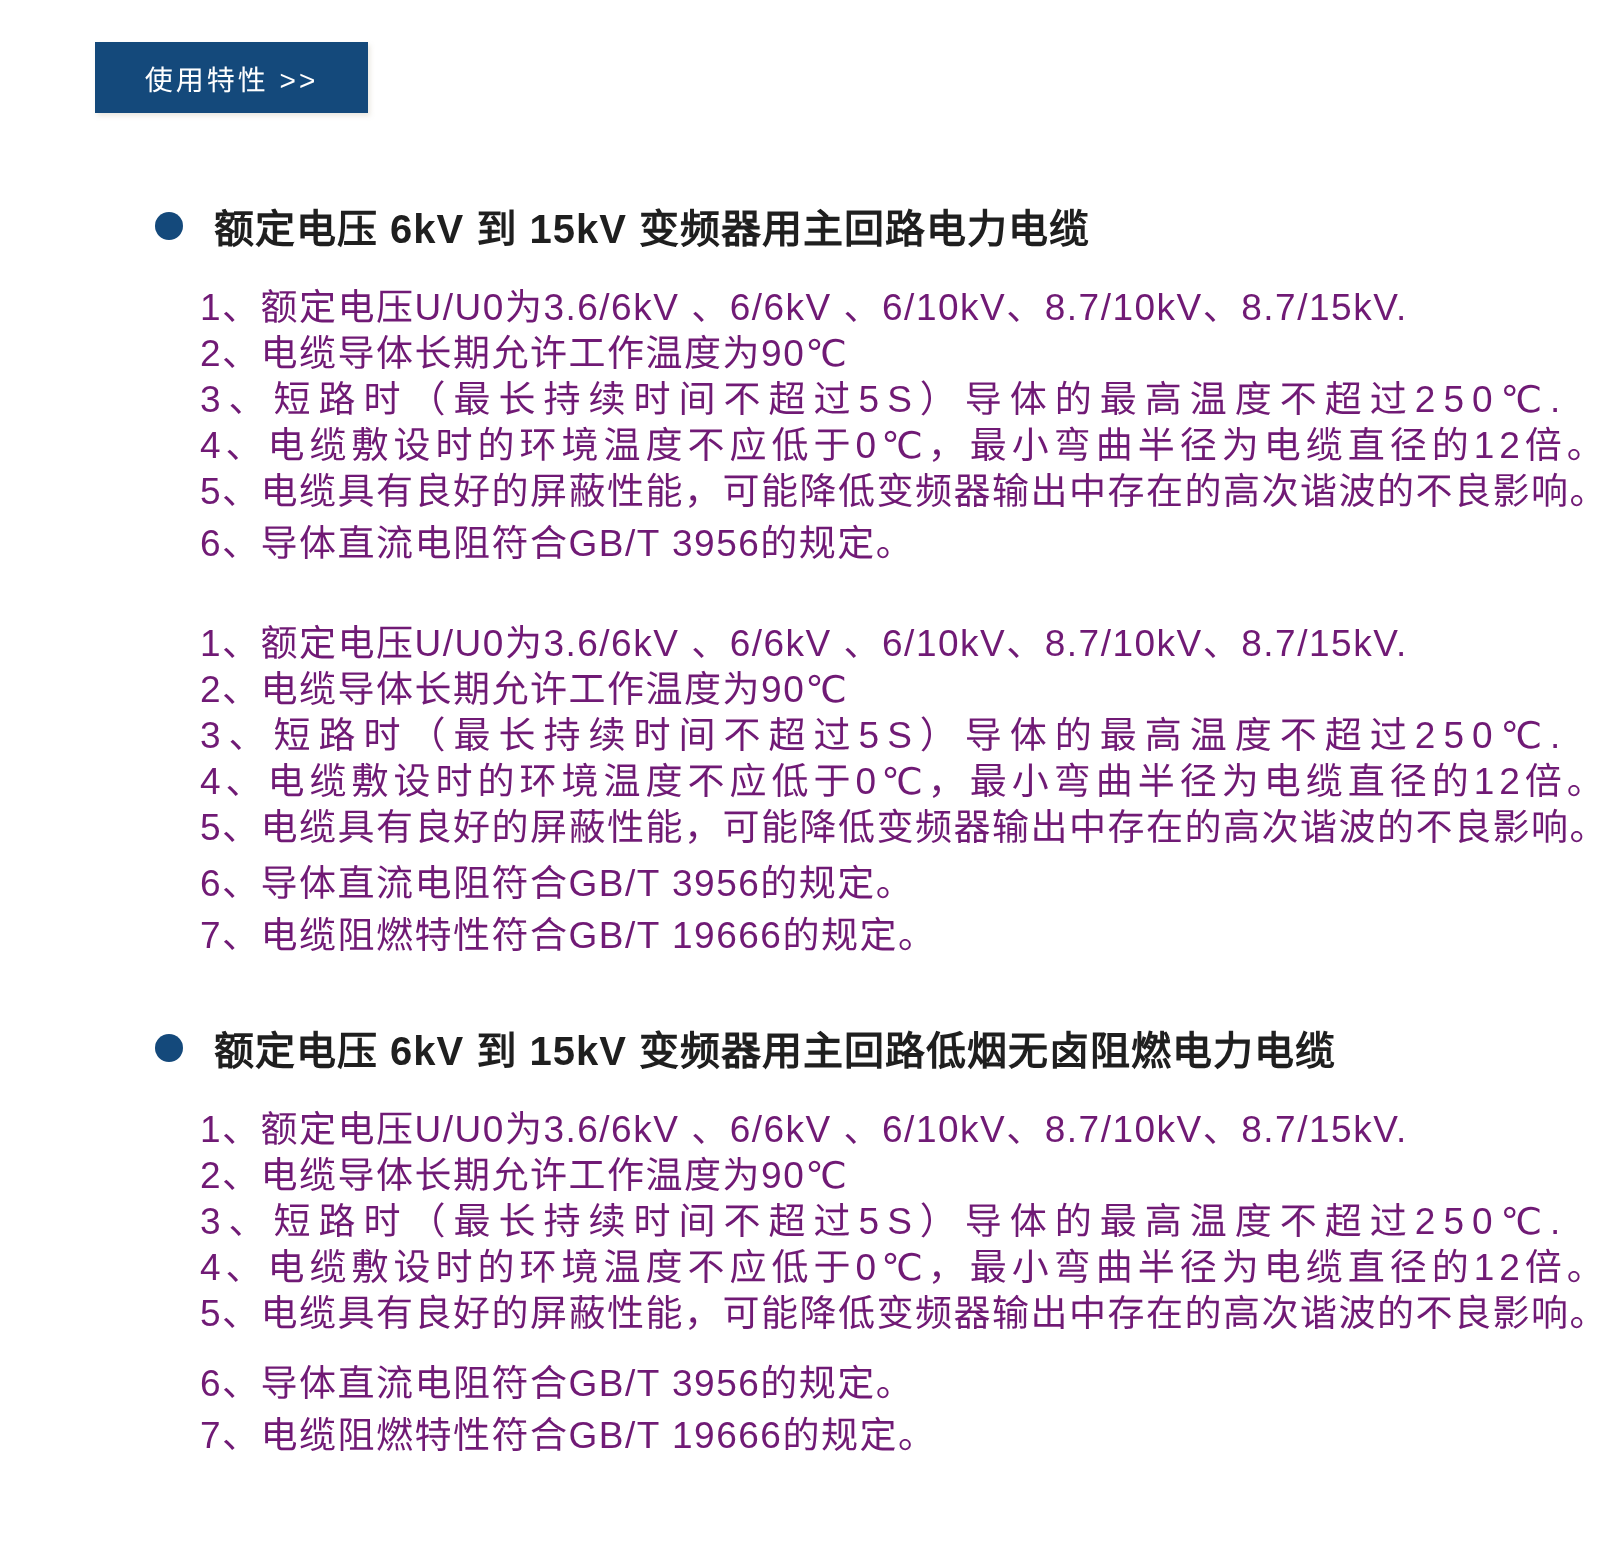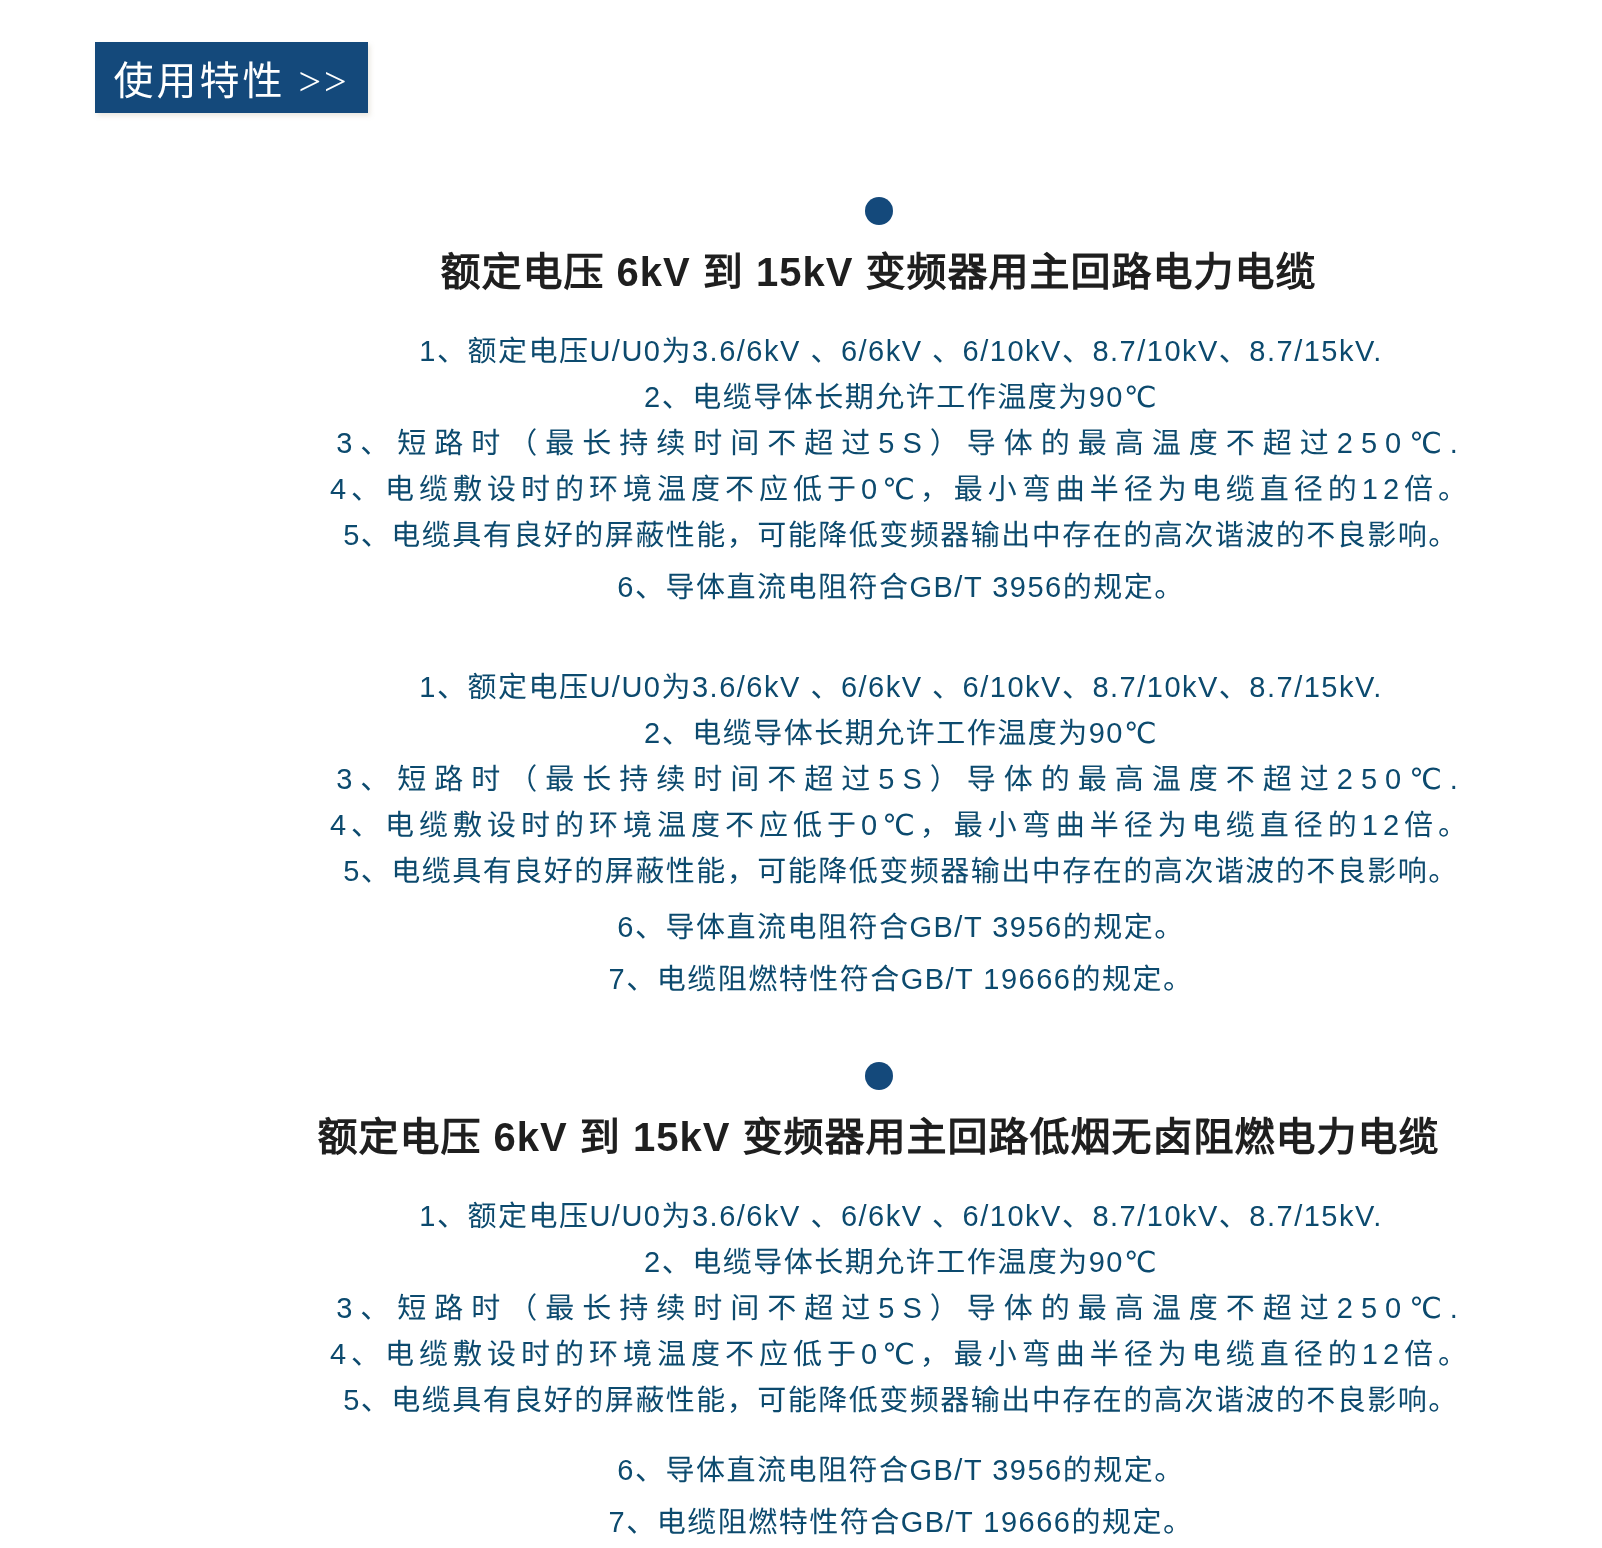--- a/index.html
+++ b/index.html
@@ -21,38 +21,36 @@
     width: 273px;
     height: 71px;
     background: #14497B;
     color: #ffffff;
     display: flex;
     align-items: center;
     justify-content: center;
     box-shadow: 2px 3px 5px rgba(208, 202, 186, 0.45);
   }
   .badge span {
-    font-size: 40px;
+    font-size: 28px;
     letter-spacing: 3px;
     font-weight: 500;
     white-space: nowrap;
-    font-family: Liberation Serif, serif;
   }
 
   
   .section { margin-left: 155px; }
   .section.s1 { margin-top: 84px; }
   .section.s2 { margin-top: 54px; }
   .section.s3 { margin-top: 60px; }
 
   .sec-heading {
     display: flex;
     align-items: center;
-    gap: 15px;
-    flex-direction: column;
+    gap: 31px;
   }
   .bullet {
     flex: 0 0 auto;
     width: 28px;
     height: 28px;
     border-radius: 50%;
     background: #14497B;
   }
   .sec-title {
     margin: 0;
@@ -60,26 +58,25 @@
     font-weight: bold;
     color: #1f1f1f;
     letter-spacing: 1px;
     white-space: nowrap;
   }
 
   .sec-list {
     margin: 30px 0 0 45px;
   }
   .list-item {
-    font-size: 29px;
+    font-size: 37px;
     line-height: 46px;
-    color: #0c4a6e;
+    color: #701a75;
     letter-spacing: 1.5px;
     white-space: nowrap;
-    text-align: center;
   }
   
   .ls-wide { letter-spacing: 8px; }
   .ls-med  { letter-spacing: 5px; }
   
   .gap-sm { margin-top: 6px; }
   .gap-md { margin-top: 10px; }
   .gap-lg { margin-top: 24px; }
 </style>
 </head>

